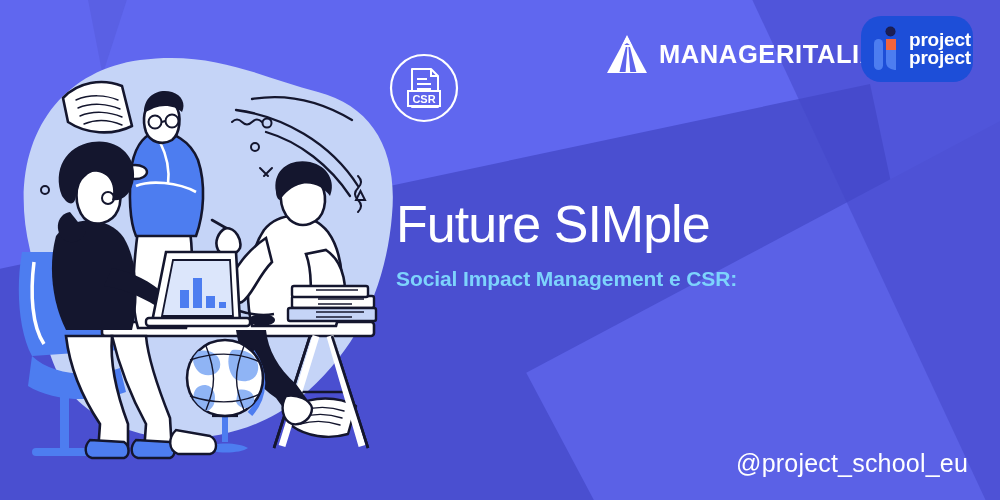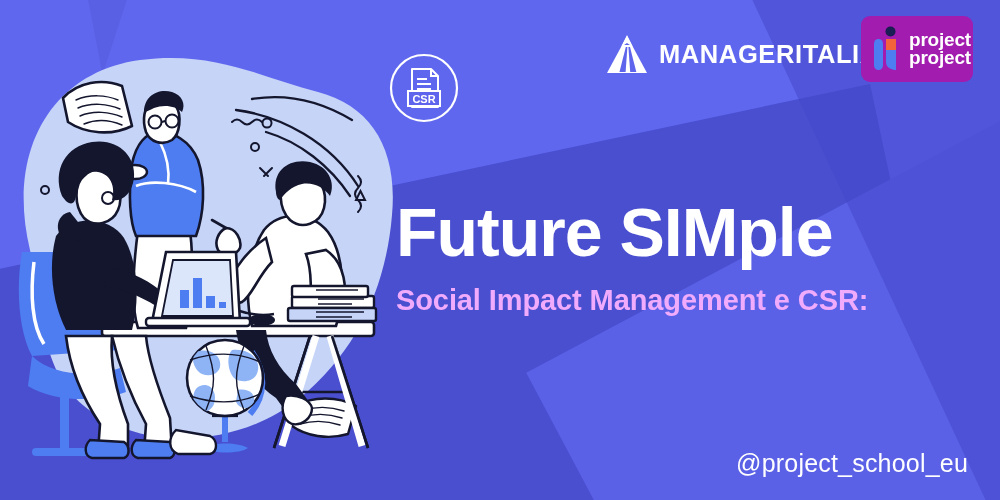--- a/index.html
+++ b/index.html
@@ -58,37 +58,37 @@
   #logo-manageritalia{
     position:absolute;left:606px;top:33px;height:44px;
     display:flex;align-items:center;gap:11px;
   }
   #logo-manageritalia .mi-word{
     color:#ffffff;font-size:25.5px;font-weight:700;letter-spacing:.6px;
     font-family:"Liberation Sans", sans-serif;line-height:1;white-space:nowrap;
   }
   #logo-ps{
     position:absolute;left:861px;top:16px;width:112px;height:66px;
-    background:#a21caf;border-radius:9px;
+    background:#1d4ed8;border-radius:20px;
     display:flex;align-items:center;gap:7px;padding-left:11px;box-sizing:border-box;
   }
   #logo-ps .ps-words{display:flex;flex-direction:column;line-height:.97;}
   #logo-ps .ps-words span{
     color:#ffffff;font-size:19px;font-weight:700;letter-spacing:-.2px;
     font-family:"Liberation Sans", sans-serif;
   }
 
   
   #headline-block{position:absolute;left:396px;top:198px;width:580px;}
   #headline{
-    color:#ffffff;font-size:68px;font-weight:700;letter-spacing:-1px;
+    color:#ffffff;font-size:52px;font-weight:400;letter-spacing:-1px;
     line-height:1;margin:0 0 14px 0;white-space:nowrap;
   }
   .subline{
-    color:#f0abfc;font-size:29px;font-weight:700;line-height:1.42;
+    color:#7dd3fc;font-size:21px;font-weight:700;line-height:1.42;
     letter-spacing:-.1px;white-space:nowrap;
   }
 
   
   #handle{
     position:absolute;right:32px;bottom:22px;
     color:#ffffff;font-size:25px;font-weight:500;letter-spacing:.2px;
   }
 </style>
 </head>

